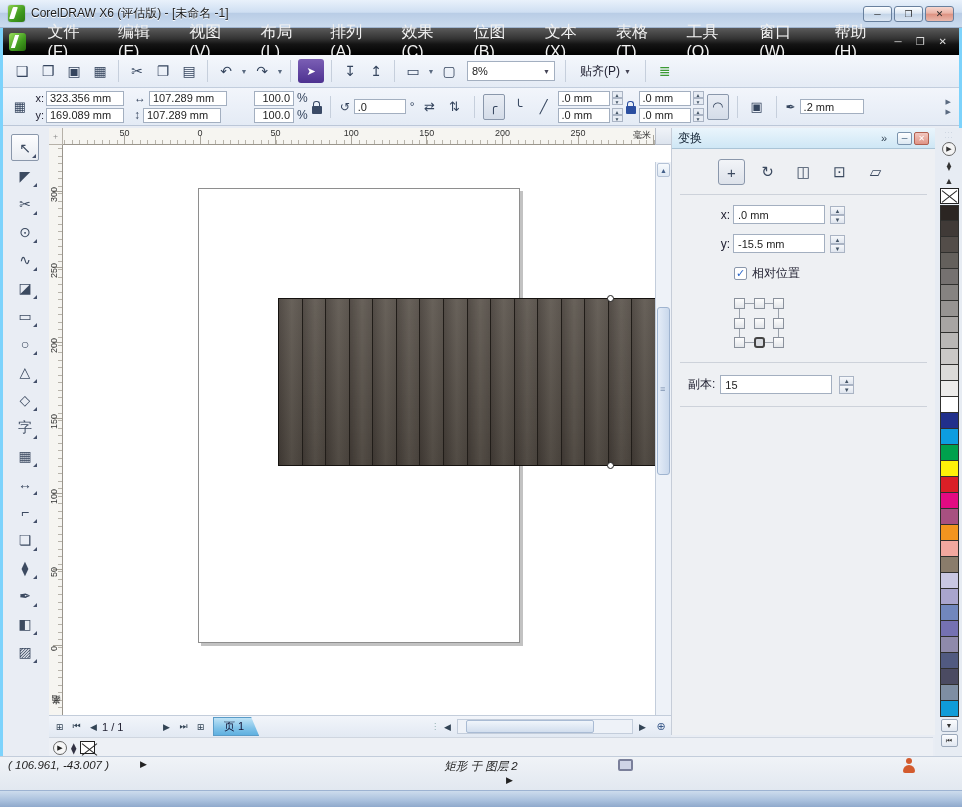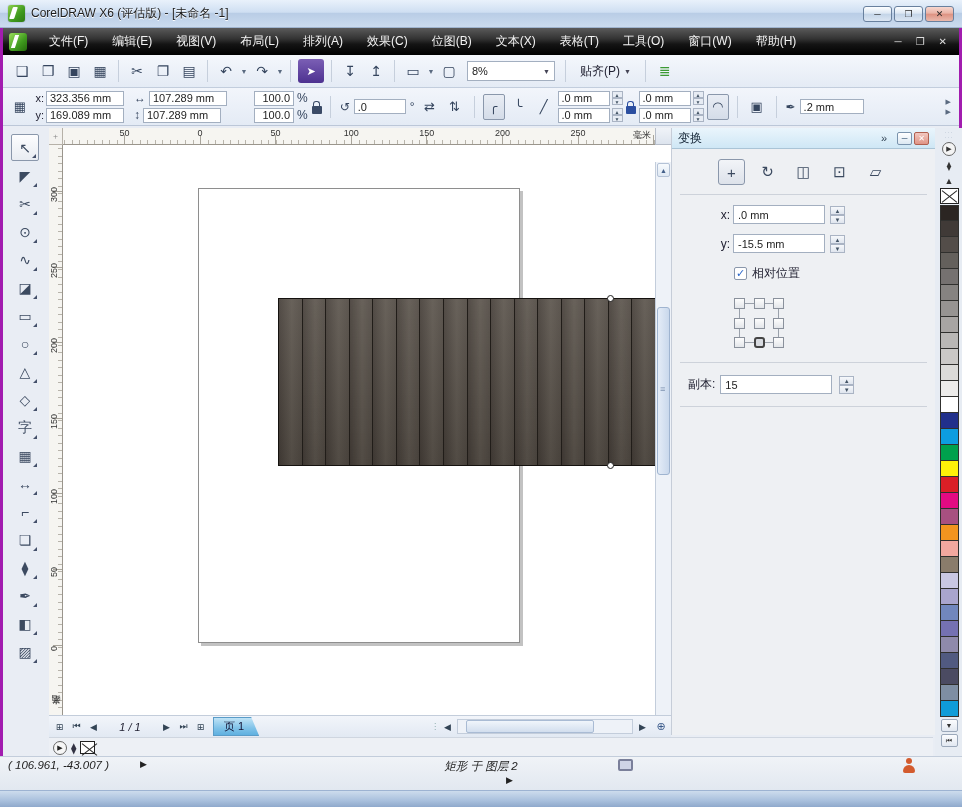--- a/index.html
+++ b/index.html
@@ -1,38 +1,38 @@
 <!DOCTYPE html>
 <html><head>
 <meta charset="utf-8">
 <style>
   * { box-sizing: border-box; margin: 0; padding: 0; }
   body { font-family: "Liberation Sans", "DejaVu Sans", sans-serif; font-size: 12px; color:#222; }
-  #window { position: relative; width: 962px; height: 807px; background:#a21caf; overflow: hidden; }
+  #window { position: relative; width: 962px; height: 807px; background:#7dd3fc; overflow: hidden; }
 
   
   .titlebar { position:absolute; left:0; top:0; width:962px; height:28px;
     background: linear-gradient(#e9f1fb, #cfdff2 45%, #b9cde6 50%, #cbdbee);
     display:flex; align-items:center; padding:0 8px; border-bottom:1px solid #9fb4cf; }
   .applogo { width:17px; height:17px; border-radius:3px; background:linear-gradient(135deg,#8fd14f,#3f9a1e 60%,#2d7a12); position:relative; margin-right:6px; box-shadow:0 0 1px #456; }
   .applogo::after { content:''; position:absolute; left:3px; top:2px; width:5px; height:12px; background:#fff; transform:skewX(-18deg); border-radius:1px; }
   .titletext { flex:1; font-size:12px; color:#1c1c1c; text-shadow:0 1px 0 #fff; }
   .winbtns { display:flex; gap:2px; }
   .winbtn { width:29px; height:16px; border:1px solid #68809e; border-radius:3px;
     background:linear-gradient(#fdfeff,#dce7f3 45%,#c3d4e8 50%,#dbe6f2); display:flex; align-items:center; justify-content:center;
     font-size:9px; color:#2a2a2a; }
   .winbtn.close { background:linear-gradient(#f7d7cf,#eab3a6 45%,#dd9181 50%,#eab9ad); }
 
   
   .menubar { position:absolute; left:3px; top:28px; width:956px; height:27px;
     background:linear-gradient(#5a5a5a,#333 40%,#141414 60%,#000);
     display:flex; align-items:center; padding:0 6px; }
   .menulogo { width:18px; height:18px; border-radius:3px; background:linear-gradient(135deg,#9be05c,#3f9a1e 60%,#256a0c); position:relative; margin-right:10px; }
   .menulogo::after { content:''; position:absolute; left:4px; top:2px; width:4px; height:13px; background:#fff; transform:skewX(-18deg); }
-  .menu-item { color:#f2f2f2; padding:4px 12px; font-size:12px; cursor:default; }
+  .menu-item { color:#f2f2f2; padding:4px 12px; font-size:16px; cursor:default; }
   .mdibtns { margin-left:auto; display:flex; gap:14px; align-items:center; padding-right:6px; color:#ddd; font-size:10px; }
 
   
   .toolbar { position:absolute; left:3px; top:55px; width:956px; height:33px;
     background:linear-gradient(#f4f7fc,#e4ebf5); border-bottom:1px solid #c2cddd;
     display:flex; align-items:center; padding:0 6px; gap:1px; }
   .tbtn { width:26px; height:24px; display:flex; align-items:center; justify-content:center; font-size:14px; color:#35455e; border-radius:2px; }
   .tbtn.launcher { background:linear-gradient(#7b5fb5,#4d3190); color:#fff; font-size:11px; border-radius:3px; margin:0 2px; }
   .tsep { width:1px; height:22px; background:#c6cfdc; margin:0 5px; }
   .tdrop { width:10px; height:24px; font-size:7px; color:#5a6a80; display:flex; align-items:center; justify-content:center; }
@@ -98,21 +98,21 @@
   .stripe:last-child { border-right:none; }
   .node { position:absolute; width:7px; height:7px; border:1px solid #222; border-radius:50%; background:#fff; }
   .vscroll { position:absolute; right:0; top:17px; width:16px; height:570px; background:#eef2f8; border-left:1px solid #c3cddb; }
   .vscroll .arr { position:absolute; left:1px; width:13px; height:14px; font-size:7px; color:#44608a; display:flex; align-items:center; justify-content:center; background:linear-gradient(#f7fafd,#dfe8f3); border:1px solid #b4c2d6; border-radius:2px; }
   .vthumb { position:absolute; left:1px; top:145px; width:13px; height:168px; background:linear-gradient(90deg,#e4ecf7,#c9d8ec); border:1px solid #9fb4d0; border-radius:3px; }
   .vthumb::after { content:'≡'; position:absolute; left:2px; top:50%; margin-top:-7px; font-size:9px; color:#7d92b0; }
 
   
   .navrow { position:absolute; left:0; top:587px; width:622px; height:22px; background:linear-gradient(#f2f5fa,#e2e9f3); border-top:1px solid #c3cddb; display:flex; align-items:center; padding-left:2px; }
   .navbtn { width:17px; height:18px; display:flex; align-items:center; justify-content:center; font-size:9px; color:#345; }
-  .pageind { width:56px; text-align:center; font-size:11px; color:#223;font-style:italic; }
+  .pageind { width:56px; font-size:11px; color:#223; }
   .pagetab { height:19px; margin-left:4px; padding:0 14px 0 10px; display:flex; align-items:center; font-size:11px; color:#113;
     background:linear-gradient(#bfe3f6,#7fc2e8 60%,#5fb0e0); border:1px solid #5a9cc8; clip-path:polygon(0 0,calc(100% - 8px) 0,100% 100%,0 100%); }
   .navspace { flex:1; }
   .splitter { width:8px; color:#8aa; font-size:8px; text-align:center; }
   .hscrolltrack { width:176px; height:15px; background:#eef2f8; border:1px solid #c3cddb; position:relative; margin:0 1px; }
   .hthumb { position:absolute; left:8px; top:0; width:128px; height:13px; background:linear-gradient(#f0f5fb,#d2deee); border:1px solid #a9bbd4; border-radius:2px; }
   .zoombtn { width:20px; height:18px; font-size:11px; color:#3a5a8a; display:flex; align-items:center; justify-content:center; }
 
   
   .docker { position:absolute; left:668px; top:2px; width:264px; height:607px; background:#eef0f3; border-left:1px solid #c6cdd8; }

